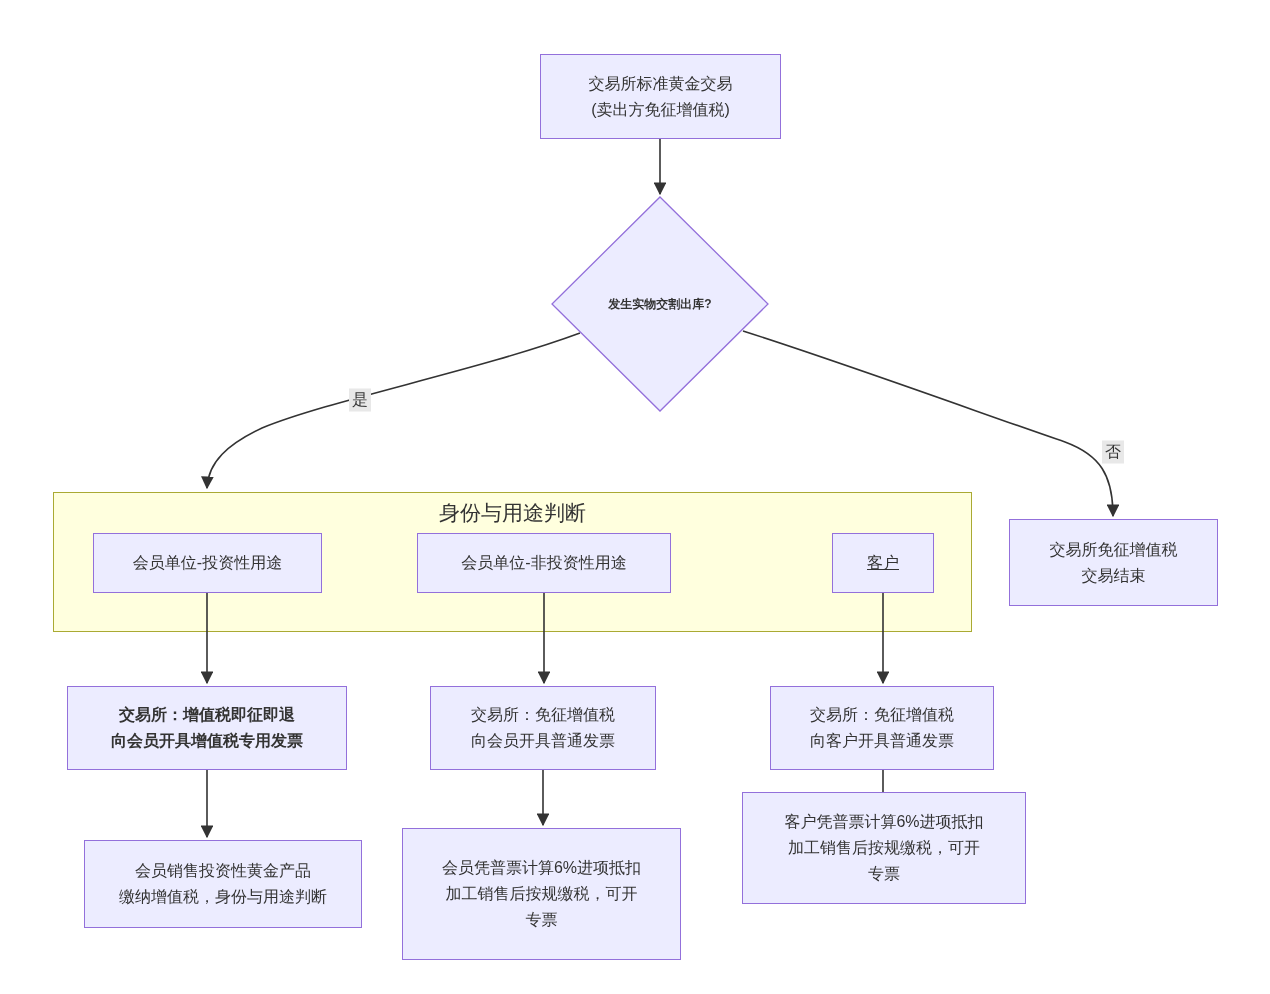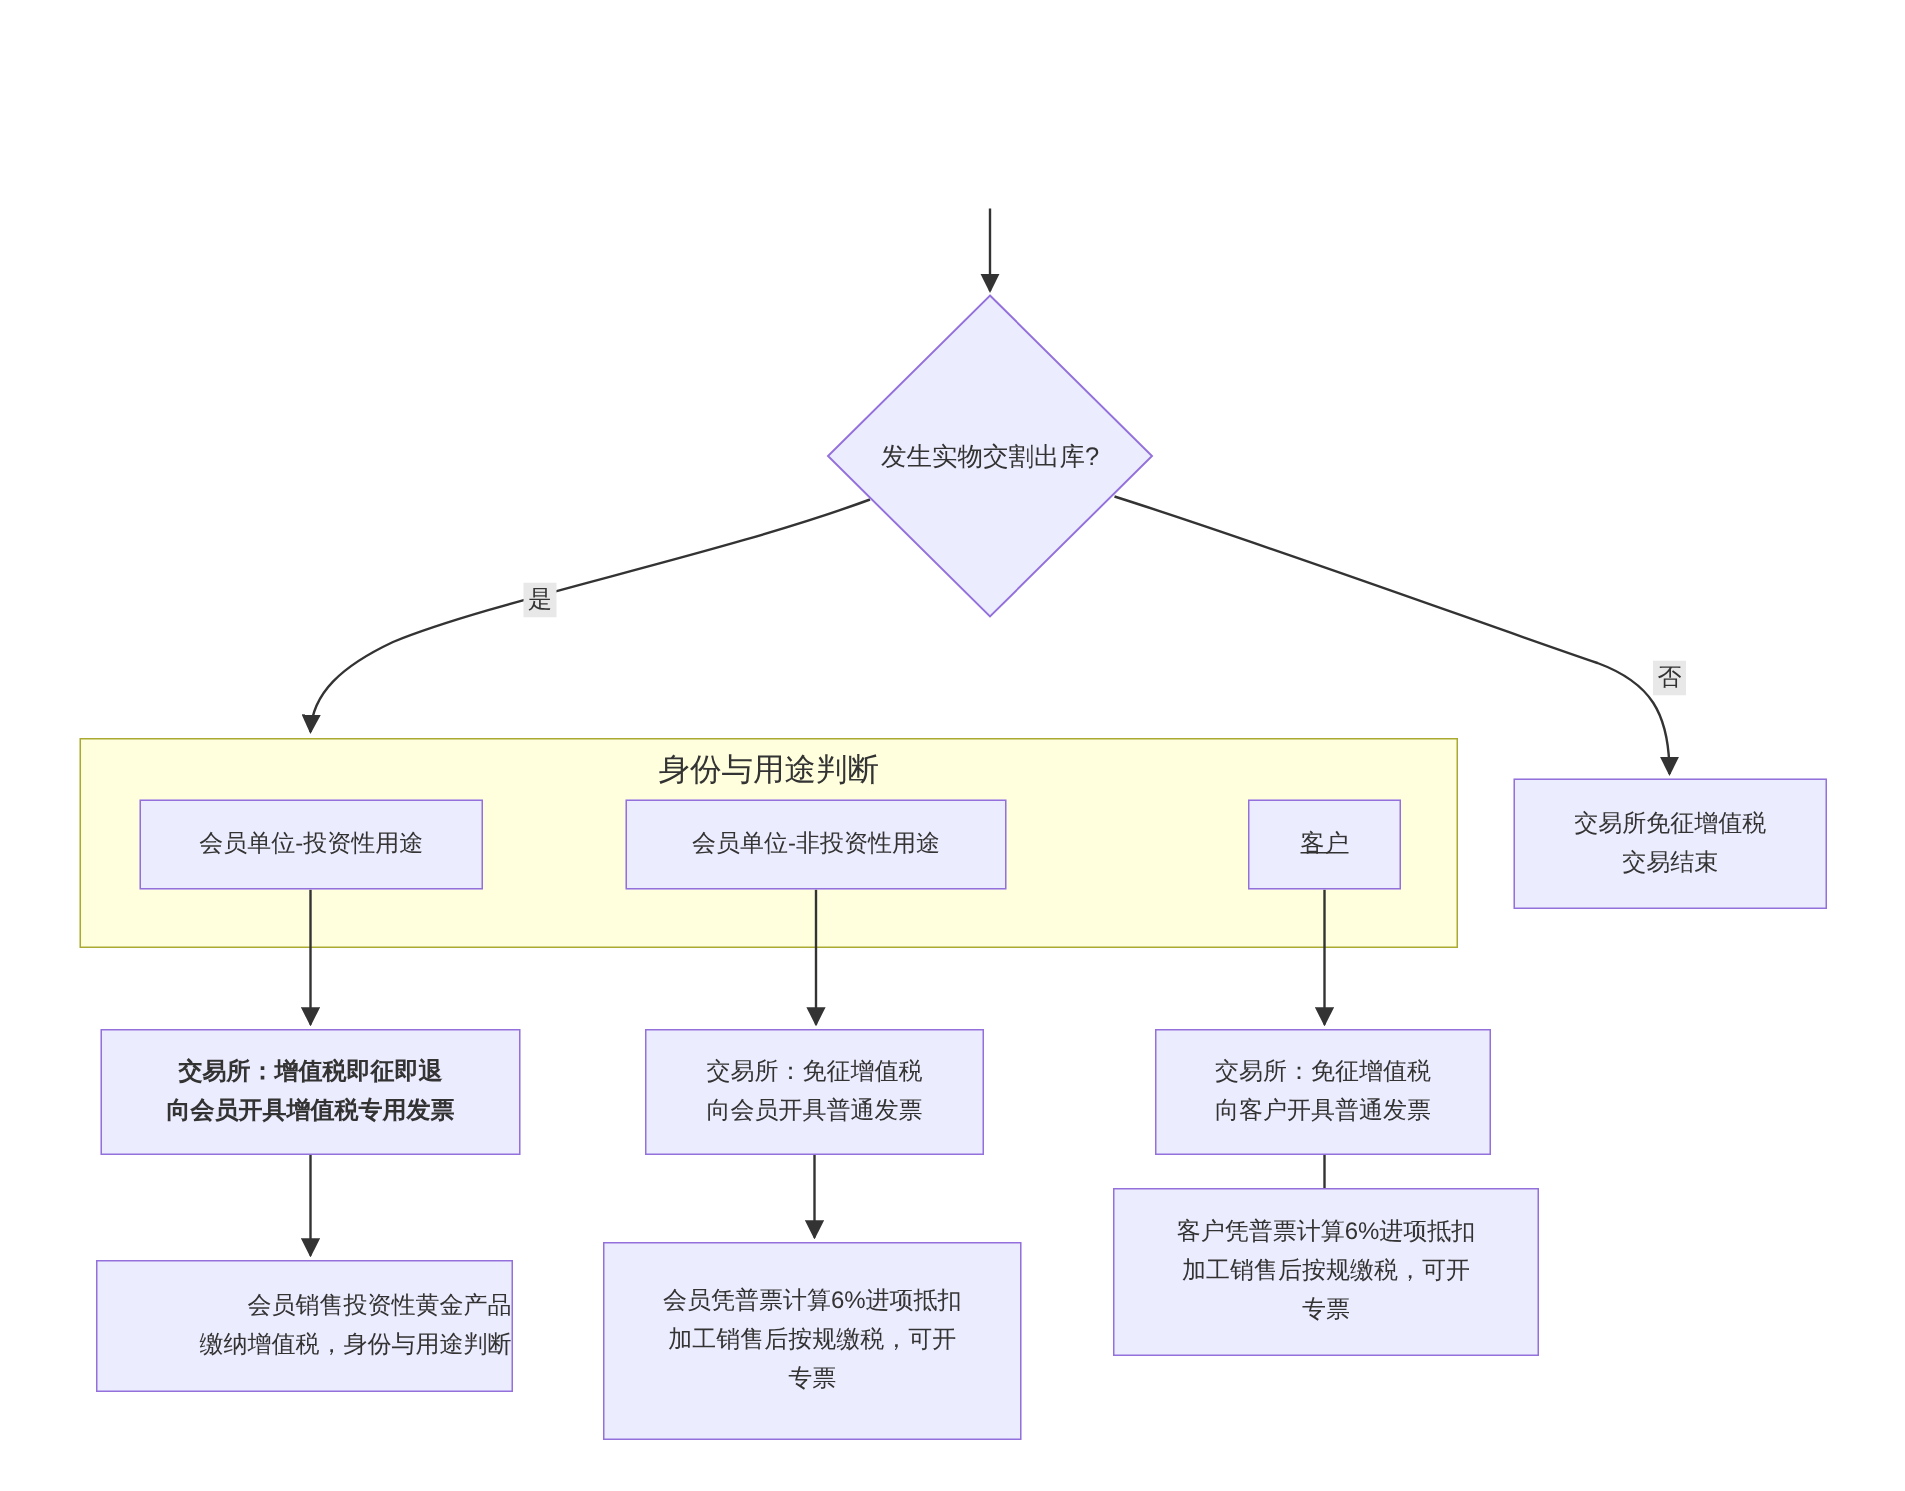--- a/index.html
+++ b/index.html
@@ -31,21 +31,21 @@
   .node{
     position:absolute;background:var(--node-fill);
     border:1.3px solid var(--node-border);box-sizing:border-box;
     display:flex;flex-direction:column;align-items:center;justify-content:center;
     text-align:center;font-size:16px;line-height:26px;color:var(--text);
   }
   .node span{display:block;white-space:nowrap;}
   .decision-text{
     position:absolute;background:transparent;border:none;
     display:flex;align-items:center;justify-content:center;
-    text-align:center;font-size:17px;color:var(--text);
+    text-align:center;font-size:12px;color:var(--text);font-weight:bold;
   }
   .edge-label{
     position:absolute;transform:translate(-50%,-50%);
     background:var(--edge-label-bg);padding:1px 3px;
     font-size:16px;color:var(--text);white-space:nowrap;
   }
 </style>
 </head>
 <body>
 
@@ -66,20 +66,24 @@
     <path class="edge" marker-end="url(#arrowhead)" d="M 743 331 C 850 365, 1000 420, 1065 442 C 1100 455, 1113 475, 1113 516"></path>
     <path class="edge" marker-end="url(#arrowhead)" d="M 207 593 L 207 683"></path>
     <path class="edge" marker-end="url(#arrowhead)" d="M 544 593 L 544 683"></path>
     <path class="edge" marker-end="url(#arrowhead)" d="M 883 593 L 883 683"></path>
     <path class="edge" marker-end="url(#arrowhead)" d="M 207 770 L 207 837"></path>
     <path class="edge" marker-end="url(#arrowhead)" d="M 543 770 L 543 825"></path>
     <path class="edge" marker-end="url(#arrowhead)" d="M 883 770 L 883 825"></path>
     <polygon class="decision-shape" points="660,197 768,304 660,411 552,304"></polygon>
   </svg>
 
+  <div class="node" style="left:540px;top:54px;width:241px;height:85px;">
+    <span>交易所标准黄金交易</span>
+    <span>(卖出方免征增值税)</span>
+  </div>
 
   <div class="decision-text" style="left:552px;top:254px;width:216px;height:100px;">
     <span>发生实物交割出库?</span>
   </div>
 
   <div class="node" style="left:417px;top:533px;width:254px;height:60px;">
     <span>会员单位-非投资性用途</span>
   </div>
 
   <div class="node" style="left:93px;top:533px;width:229px;height:60px;">
@@ -103,21 +107,21 @@
   <div class="node" style="left:430px;top:686px;width:226px;height:84px;">
     <span>交易所：免征增值税</span>
     <span>向会员开具普通发票</span>
   </div>
 
   <div class="node" style="left:770px;top:686px;width:224px;height:84px;">
     <span>交易所：免征增值税</span>
     <span>向客户开具普通发票</span>
   </div>
 
-  <div class="node" style="left:64px;top:840px;width:278px;height:88px;align-items:flex-end;">
+  <div class="node" style="left:84px;top:840px;width:278px;height:88px;">
     <span>会员销售投资性黄金产品</span>
     <span>缴纳增值税，身份与用途判断</span>
   </div>
 
   <div class="node" style="left:402px;top:828px;width:279px;height:132px;">
     <span>会员凭普票计算6%进项抵扣</span>
     <span>加工销售后按规缴税，可开</span>
     <span>专票</span>
   </div>
 

